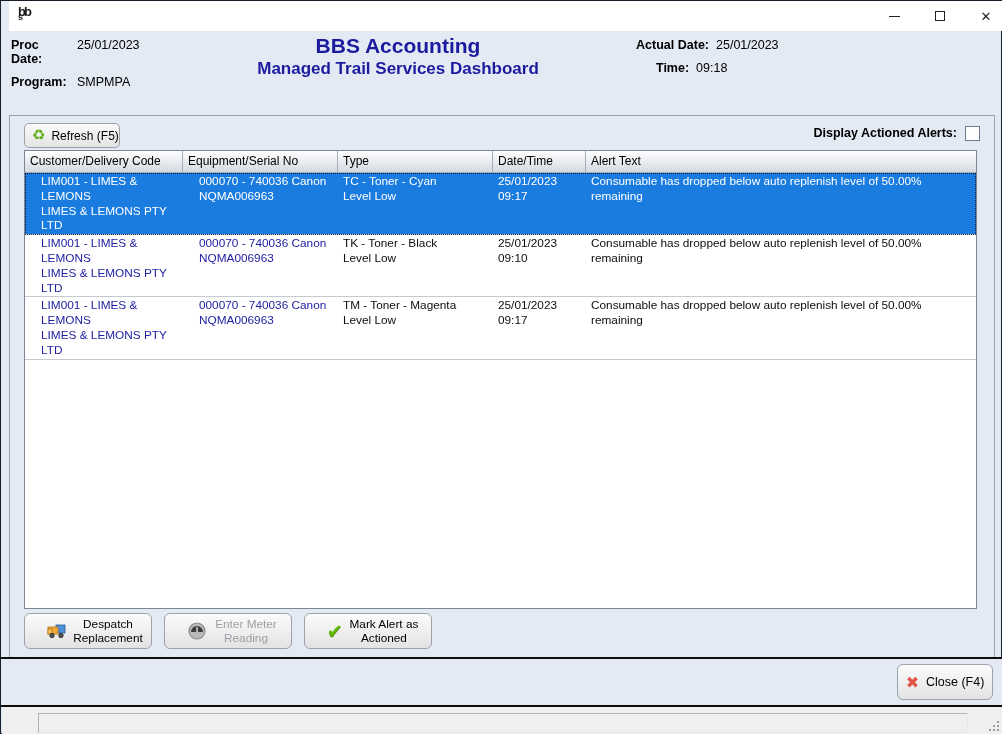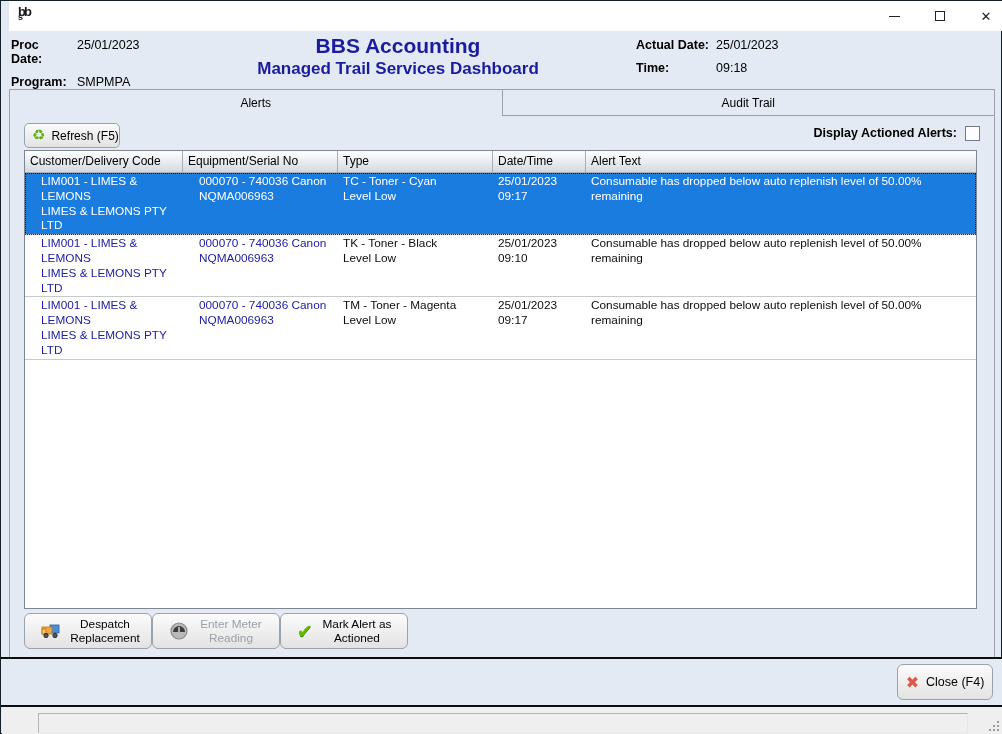--- a/index.html
+++ b/index.html
@@ -26,21 +26,21 @@
   
   .header { position:absolute; left:1px; top:30px; width:792px; height:58px; background:#e3eaf4;padding-left:31px; }
   .hdr-left { position:absolute; left:9px; top:7px; font-size:12.5px; }
   .hdr-row { display:flex; margin-bottom:9px; }
   .hdr-label { font-weight:bold; width:62px; }
   .hdr-value { margin-left:4px; }
   .hdr-center { position:absolute; left:0; width:100%; text-align:center; color:#1b1b9e; }
   .hdr-title { font-size:21px; font-weight:bold; margin-top:3px; }
   .hdr-subtitle { font-size:17px; font-weight:bold; margin-top:1px; }
   .hdr-right { position:absolute; right:10px; top:7px; font-size:12.5px; }
-  .hdr-row-r { display:flex; justify-content:space-between; margin-bottom:9px; }
+  .hdr-row-r { display:flex; justify-content:center; margin-bottom:9px; }
   .hdr-label-r { font-weight:bold; text-align:right; }
   .hdr-value-r { width:68px; text-align:left; margin-left:7px; }
 
   
   .tabs { position:absolute; left:8px; top:88px; width:986px; height:27px; display:flex; }
   .tab { flex:1; font-size:12px; text-align:center; line-height:26px; background:#e4eaf3;
          border:1px solid #98a1ad; color:#000; }
   .tab.active { border-bottom:none; z-index:3; }
   .tab.inactive { border-left:none; height:27px; }
 
@@ -74,21 +74,21 @@
   .grid-row { display:flex; min-height:31px; border-bottom:1px solid #c6cacf; background:#fff; }
   .gr-cell { font-size:11.8px; line-height:14.8px; padding:1px 0 1px 5px; border-right:1px solid transparent;
              overflow:hidden; }
   .navy { color:#2121a2;padding-left:16px; }
   .blk { color:#0d0d0d; }
   .grid-row.selected { background:#1b7ce0; outline:1px dotted rgba(10,10,40,.85); outline-offset:-1px; }
   .grid-row.selected .gr-cell { color:#ffffff; }
 
   
   .actions { position:absolute; left:14px; top:497px; display:flex; }
-  .action-btn { width:128px; height:36px; border-radius:6px; margin-right:0; padding-left:16px; }
+  .action-btn { width:128px; height:36px; border-radius:6px; margin-right:12px; padding-left:22px; }
   .action-text { flex:1; text-align:center; font-size:11.8px; line-height:14px; padding-right:6px; }
   .action-btn.disabled .action-text { color:#9aa0a6; }
   .icon-truck { width:24px; height:18px; }
   .icon-meter { width:20px; height:20px; }
   .check-icon { color:#63bb00; font-size:19px; text-shadow:0 1px 0 #3f7d00;
                 font-family:"DejaVu Sans", sans-serif; }
 
   
   .closebar { position:absolute; left:1px; top:658px; width:1000px; height:46px; background:#e3eaf4; }
   .close-btn { position:absolute; right:9px; top:5px; width:96px; height:36px; border-radius:6px;
@@ -147,24 +147,20 @@
         <span class="hdr-label-r">Actual Date:</span>
         <span class="hdr-value-r">25/01/2023</span>
       </div>
       <div class="hdr-row-r">
         <span class="hdr-label-r">Time:</span>
         <span class="hdr-value-r">09:18</span>
       </div>
     </div>
   </div>
 
-  <div class="tabs">
-    <div class="tab active">Alerts</div>
-    <div class="tab inactive">Audit Trail</div>
-  </div>
 
   <div class="panel">
 
     <div class="btn refresh-btn">
       <span class="refresh-icon">♻</span>
       <span class="refresh-label">Refresh (F5)</span>
     </div>
 
     <div class="display-actioned">
       <span class="display-actioned-label">Display Actioned Alerts:</span>

